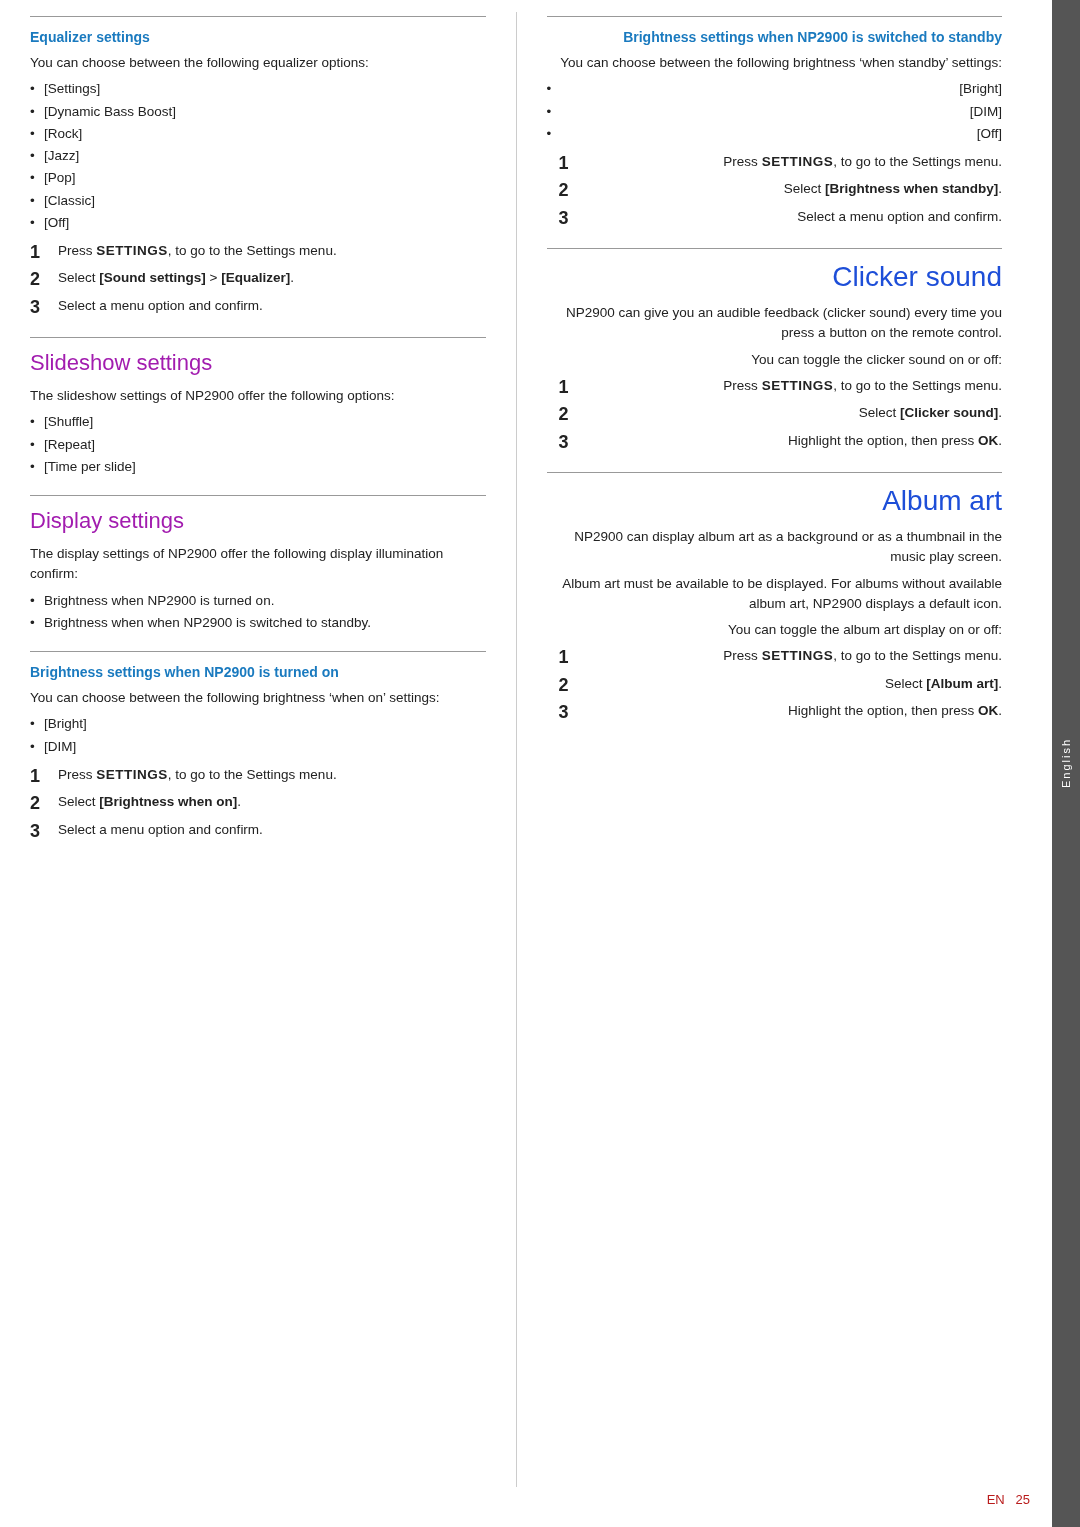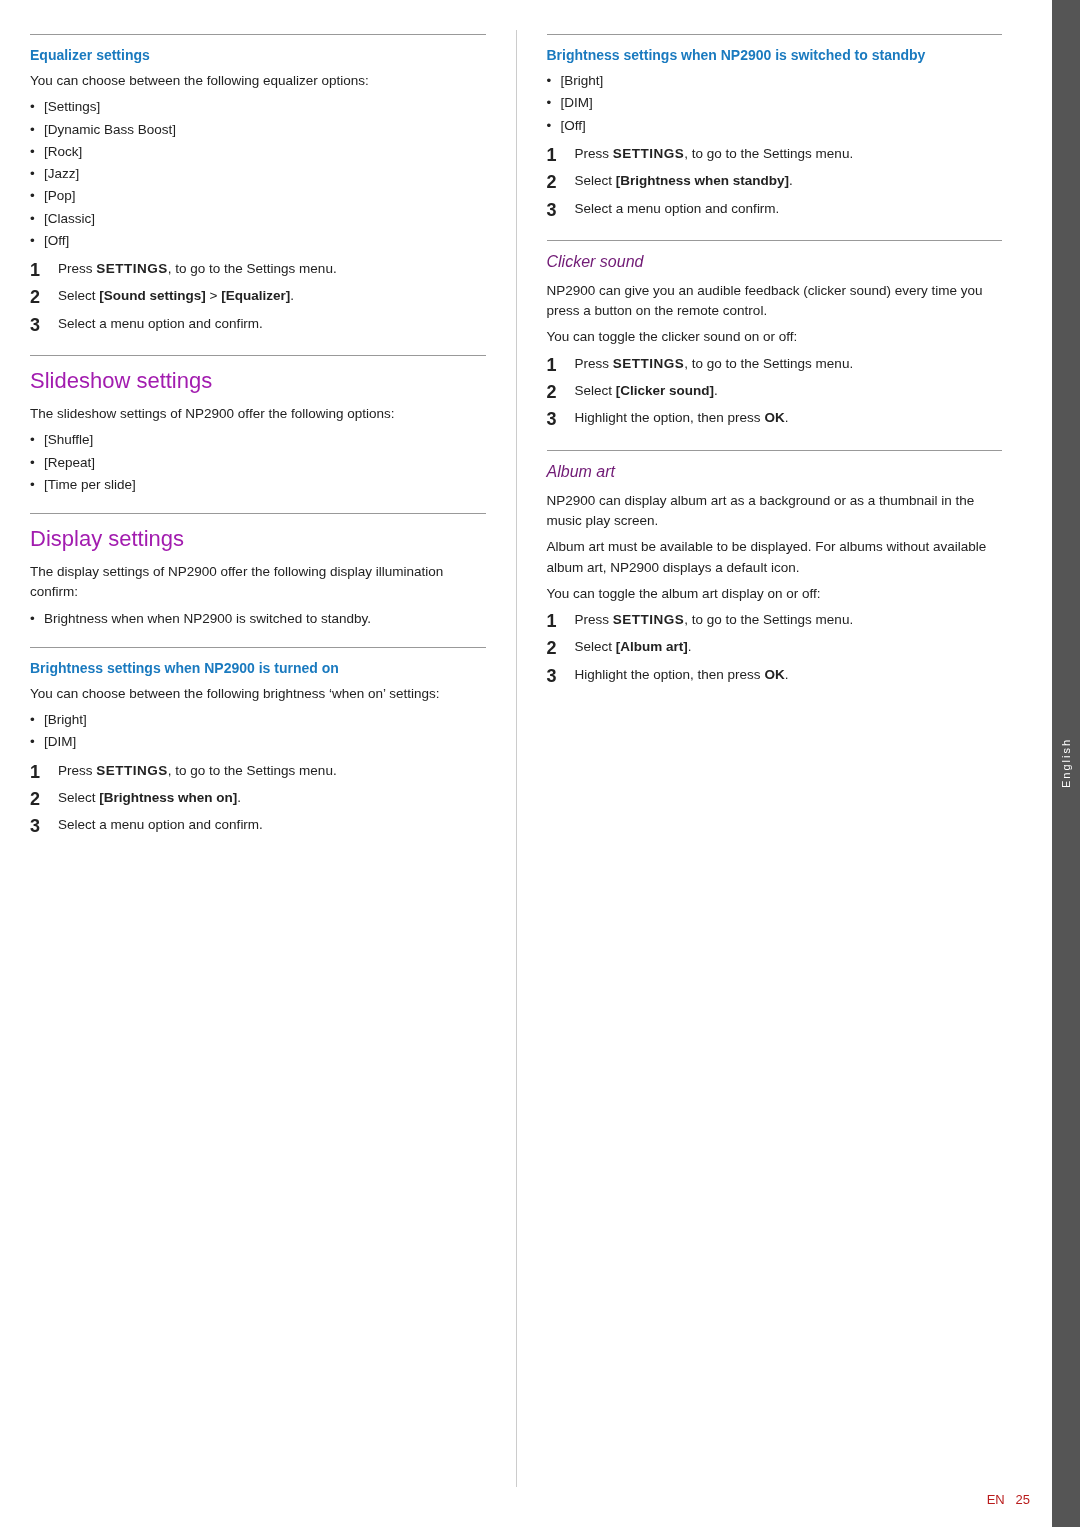--- a/index.html
+++ b/index.html
@@ -33,57 +33,57 @@
     }
     .sidebar-tab span {
       color: #fff;
       font-size: 11px;
       letter-spacing: 2px;
       transform: rotate(180deg);
     }
     .content {
       display: flex;
       flex: 1;
-      padding: 30px 50px 40px 30px;
+      padding: 12px 50px 40px 30px;
       gap: 0;
       margin-right: 28px;
     }
     .left-col {
       flex: 1;
       padding-right: 30px;
       border-right: 1px solid #ccc;
     }
     .right-col {
       flex: 1;
       padding-left: 30px;
+      text-align: right;
     }
     .section-divider {
       border: none;
       border-top: 1.5px solid #999;
       margin-bottom: 12px;
       margin-top: 4px;
     }
     .section-title-small {
       color: #1a7abf;
       font-size: 14px;
       font-weight: bold;
       margin-bottom: 8px;
     }
     .section-title-large {
       color: #a21caf;
       font-size: 22px;
       font-weight: normal;
       margin-bottom: 10px;
     }
     .section-title-large-right {
-      color: #701a75;
-      font-size: 16px;
+      color: #1d4ed8;
+      font-size: 28px;
       font-weight: normal;
       margin-bottom: 10px;
-      font-style: italic;
     }
     p {
       margin-bottom: 6px;
       line-height: 1.5;
     }
     ul {
       list-style: none;
       margin: 4px 0 8px 0;
       padding: 0;
     }
@@ -192,20 +192,21 @@
           <li><span>[Repeat]</span></li>
           <li><span>[Time per slide]</span></li>
         </ul>
       </div>
 
       <div class="section-block">
         <hr class="section-divider">
         <div class="section-title-large">Display settings</div>
         <p>The display settings of NP2900 offer the following display illumination confirm:</p>
         <ul>
+          <li><span>Brightness when NP2900 is turned on.</span></li>
           <li><span>Brightness when when NP2900 is switched to standby.</span></li>
         </ul>
       </div>
 
       <div class="section-block">
         <hr class="section-divider">
         <div class="section-title-small">Brightness settings when NP2900 is turned on</div>
         <p>You can choose between the following brightness ‘when on’ settings:</p>
         <ul>
           <li><span>[Bright]</span></li>
@@ -227,20 +228,21 @@
         </div>
       </div>
 
     </div>
 
     <div class="right-col">
 
       <div class="section-block">
         <hr class="right-divider">
         <div class="section-title-small">Brightness settings when NP2900 is switched to standby</div>
+        <p>You can choose between the following brightness ‘when standby’ settings:</p>
         <ul>
           <li><span>[Bright]</span></li>
           <li><span>[DIM]</span></li>
           <li><span>[Off]</span></li>
         </ul>
         <div class="steps">
           <div class="step">
             <span class="step-num">1</span>
             <span class="step-text">Press <span class="settings-bold">SETTINGS</span>, to go to the Settings menu.</span>
           </div>

